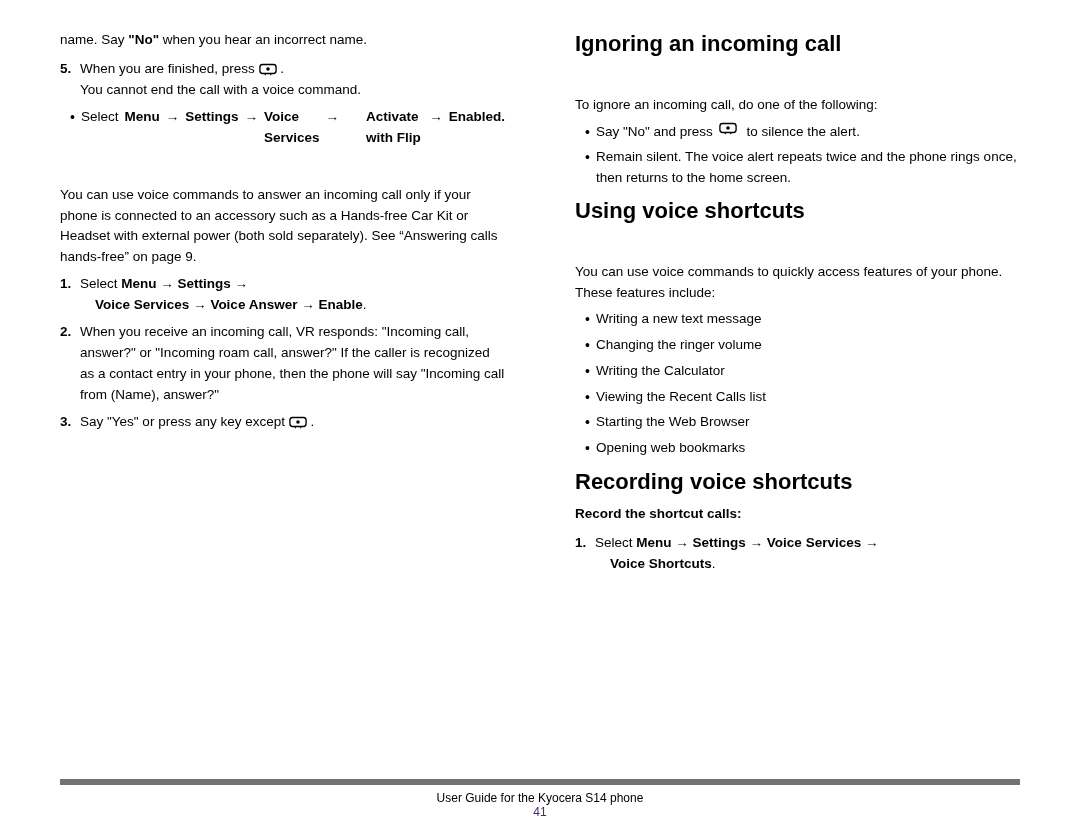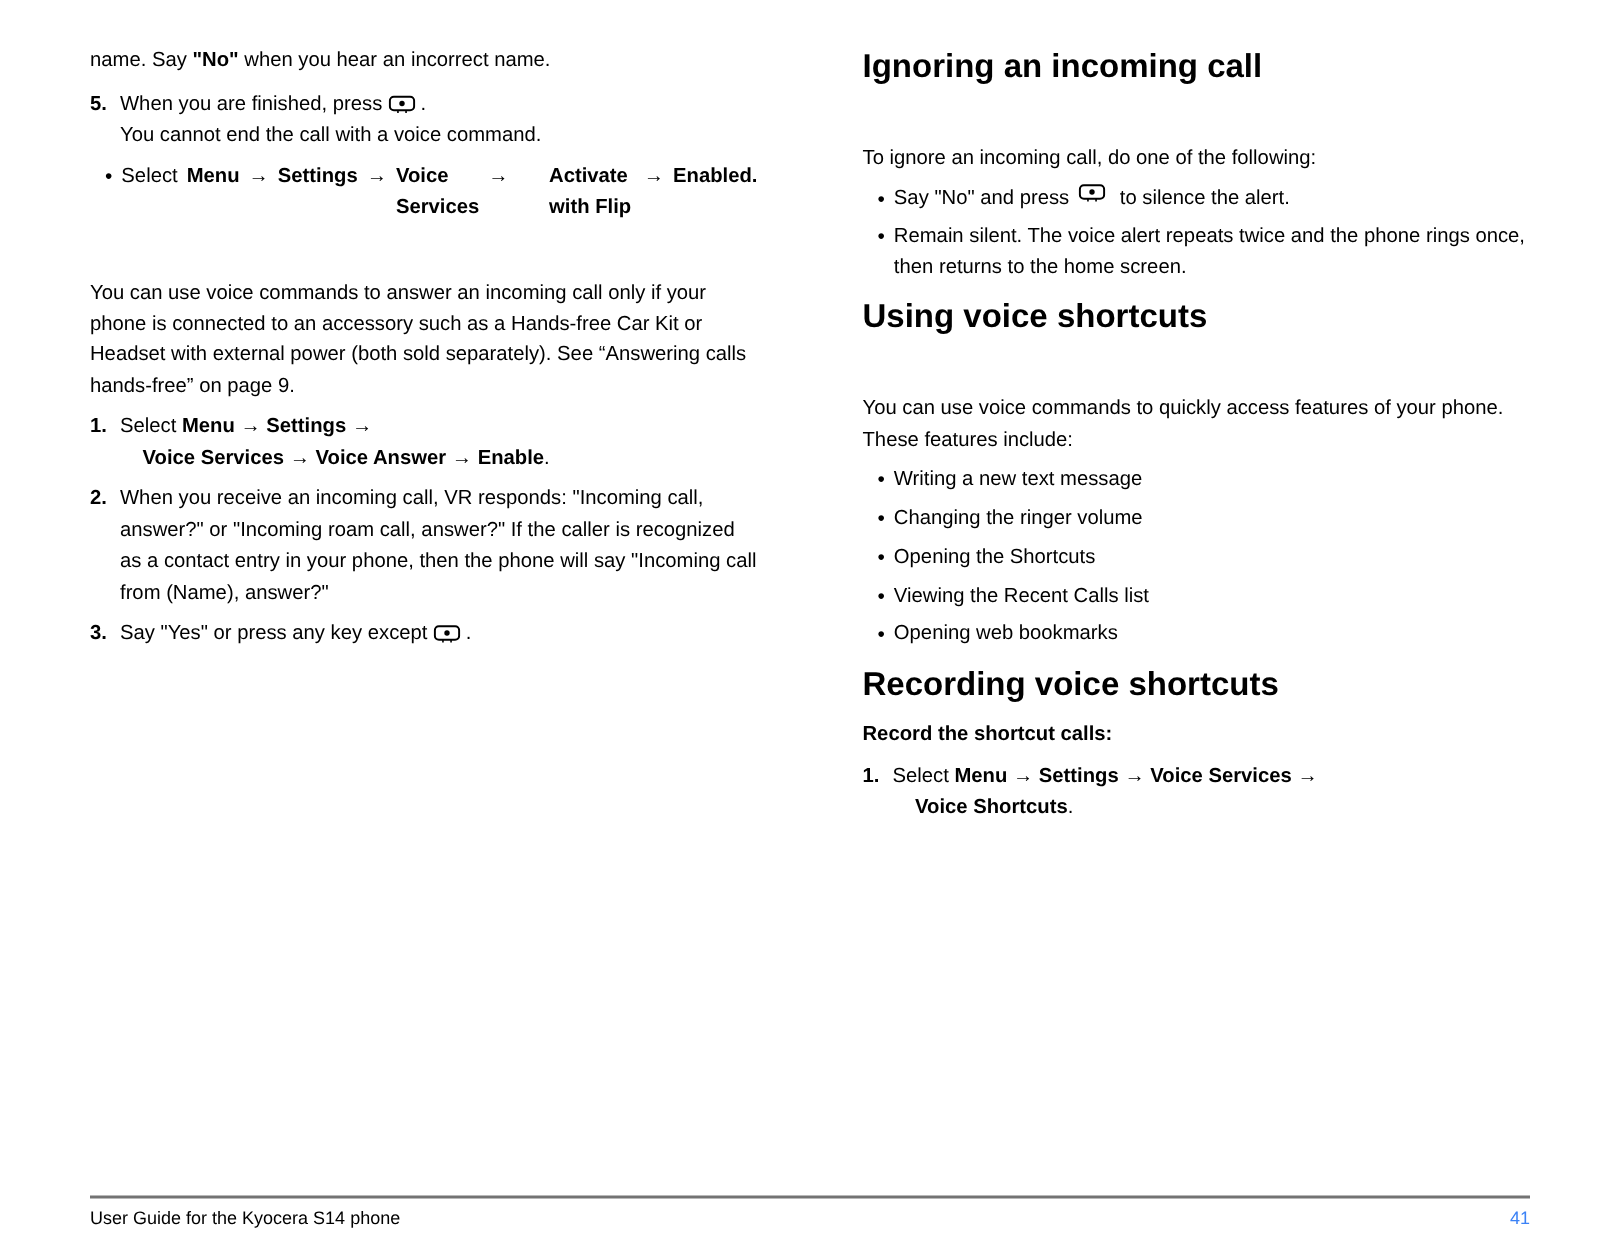--- a/index.html
+++ b/index.html
@@ -136,38 +136,39 @@
       position: relative;
       top: -1px;
     }
 
     .phone-icon svg {
       width: 18px;
       height: 14px;
     }
 
     .footer {
-      border-top: 2px solid #737373;
+      border-top: 6px solid #737373;
       padding-top: 6px;
       display: flex;
       justify-content: space-between;
       align-items: center;
       margin-top: 10px;
+      flex-direction: column;
     }
 
     .footer-text {
       font-size: 12px;
       font-family: Arial, sans-serif;
       color: #000;
     }
 
     .footer-page {
       font-size: 12px;
       font-family: Arial, sans-serif;
-      color: #3b82f6;
+      color: #4c1d95;
     }
 
     .top-continuation {
       font-size: 13.5px;
       font-family: Arial, sans-serif;
       line-height: 1.55;
       margin-bottom: 8px;
     }
 
     .arrow {
@@ -280,24 +281,27 @@
         <h2 class="section-title-lg">Using voice shortcuts</h2>
         <p class="intro-paragraph">You can use voice commands to quickly access features of your phone. These features include:</p>
         <ul class="bullet-list">
           <li>
             <span>Writing a new text message</span>
           </li>
           <li>
             <span>Changing the ringer volume</span>
           </li>
           <li>
-            <span>Opening the Shortcuts</span>
+            <span>Writing the Calculator</span>
           </li>
           <li>
             <span>Viewing the Recent Calls list</span>
+          </li>
+          <li>
+            <span>Starting the Web Browser</span>
           </li>
           <li>
             <span>Opening web bookmarks</span>
           </li>
         </ul>
       </div>
 
       <div class="subsection">
         <h2 class="section-title-lg">Recording voice shortcuts</h2>
         <p class="note-text">

